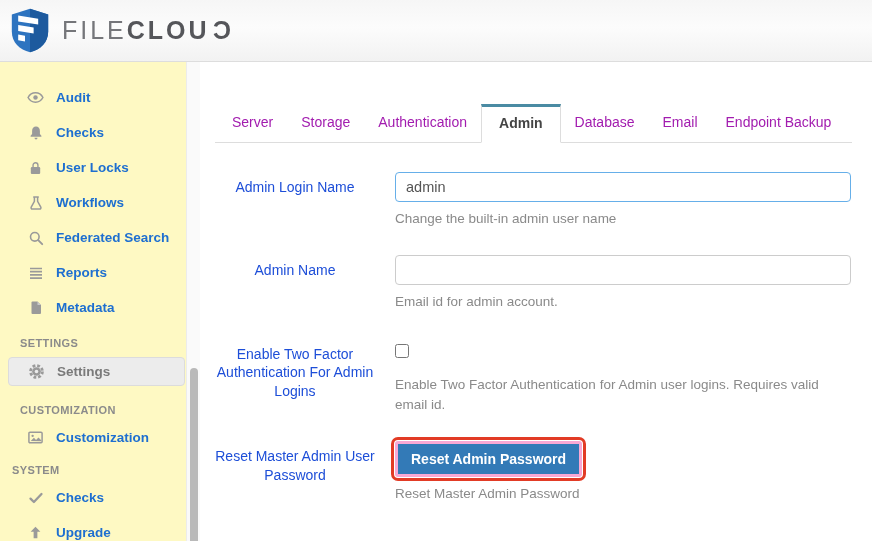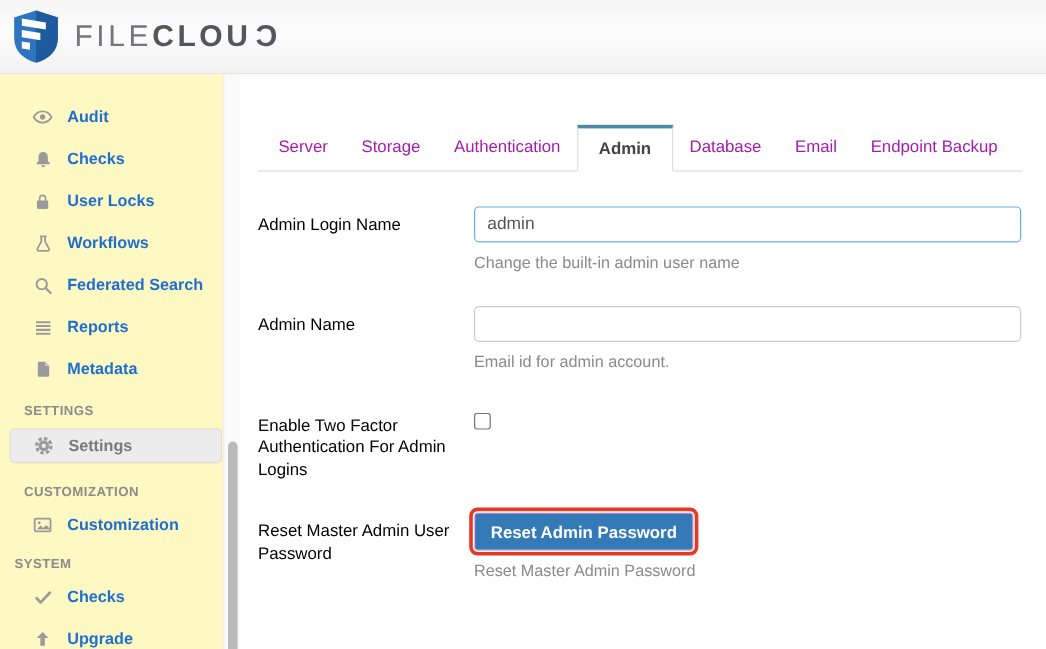--- a/index.html
+++ b/index.html
@@ -41,31 +41,31 @@
   .tabbar { display:flex; border-bottom:1px solid #ddd; padding-left:3px; }
   .tab { padding:10px 14px 11px; font-size:14px; color:#a21caf; white-space:nowrap;
     cursor:pointer; }
   .tab.active { background:#fff; border:1px solid #ddd; border-top:3px solid #4a8ba3;
     border-bottom:1px solid #fff; margin-bottom:-1px; padding:8px 17px 11px;
     font-weight:bold; color:#444; }
   .page-title { margin-top:24px; font-size:17px; color:#555; }
 
   .form { margin-top:29px; }
   .frow { display:flex; margin-bottom:26px; }
-  .flabel { width:160px; flex:none; text-align:left; padding-top:6px;
-    font-size:14px; color:#000000; line-height:1.35; }
+  .flabel { width:160px; flex:none; text-align:center; padding-top:6px;
+    font-size:14px; color:#1d4ed8; line-height:1.35; }
   .fctrl { margin-left:20px; width:456px; }
   .tinput { width:456px; height:30px; border:1px solid #ccc; border-radius:4px;
     padding:4px 10px; font-size:14.5px; color:#555; outline:none;
     font-family:"Liberation Sans","DejaVu Sans",sans-serif; }
   .tinput.focused { border-color:#66afe9; }
   .fhelp { margin-top:7px; font-size:13.5px; color:#8a8a8a; line-height:1.5; }
   .cb { width:14px; height:14px; margin-top:5px; accent-color:#fff; }
   .btn-primary { display:inline-block; background:#337ab7; color:#fff;
-    font-weight:bold; font-size:14px; border:1px solid #f9a8d4; border-radius:3px;
+    font-weight:bold; font-size:14px; border:3px solid #f9a8d4; border-radius:3px;
     padding:7px 13px; cursor:pointer;
     font-family:"Liberation Sans","DejaVu Sans",sans-serif; }
   .annot { outline:3px solid #e23b25; outline-offset:1px; }
   .help-2fa { max-width:456px; margin-top:13px; }
   svg { display:block; }
 </style>
 </head>
 <body>
 
 <div class="header">
@@ -224,20 +224,21 @@
       <div class="fctrl">
         <input class="tinput" type="text" value="" style="">
         <div class="fhelp">Email id for admin account.</div>
       </div>
     </div>
 
     <div class="frow">
       <div class="flabel">Enable Two Factor Authentication For Admin Logins</div>
       <div class="fctrl">
         <input class="cb" type="checkbox" style="">
+        <div class="fhelp help-2fa">Enable Two Factor Authentication for Admin user logins. Requires valid email id.</div>
       </div>
     </div>
 
     <div class="frow">
       <div class="flabel">Reset Master Admin User Password</div>
       <div class="fctrl">
         <button class="btn-primary annot">Reset Admin Password</button>
         <div class="fhelp">Reset Master Admin Password</div>
       </div>
     </div>

